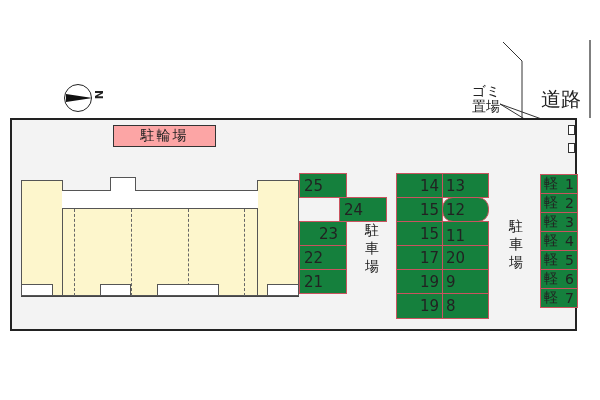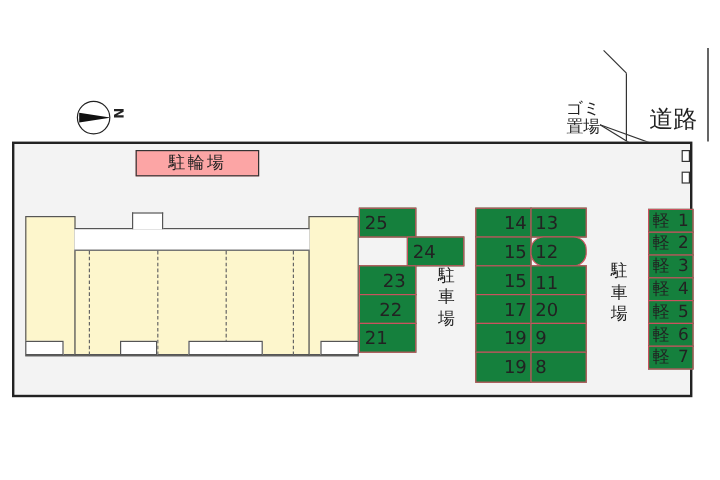--- a/index.html
+++ b/index.html
@@ -73,21 +73,21 @@
 <div class="abs" style="left:299px;top:173px;width:48px;height:146px;">
   <div class="stall" style="left:0;top:0;width:48px;height:25px;padding-left:4px;">
       <span>25</span>
     </div>
   <div class="stall" style="left:0;top:24px;width:48px;height:25px;padding-left:4px;margin-left:40px;">
       <span>24</span>
     </div>
   <div class="stall" style="left:0;top:48px;width:48px;height:25px;padding-left:19px;">
       <span>23</span>
     </div>
-  <div class="stall" style="left:0;top:72px;width:48px;height:25px;padding-left:16px;">
+  <div class="stall" style="left:0;top:72px;width:48px;height:25px;padding-left:4px;">
       <span>22</span>
     </div>
   <div class="stall" style="left:0;top:96px;width:48px;height:25px;padding-left:4px;">
       <span>21</span>
     </div>
 </div>
 
 <div class="vlabel" style="left:364px;top:221px;">
   <div>駐</div>
   <div>車</div>

